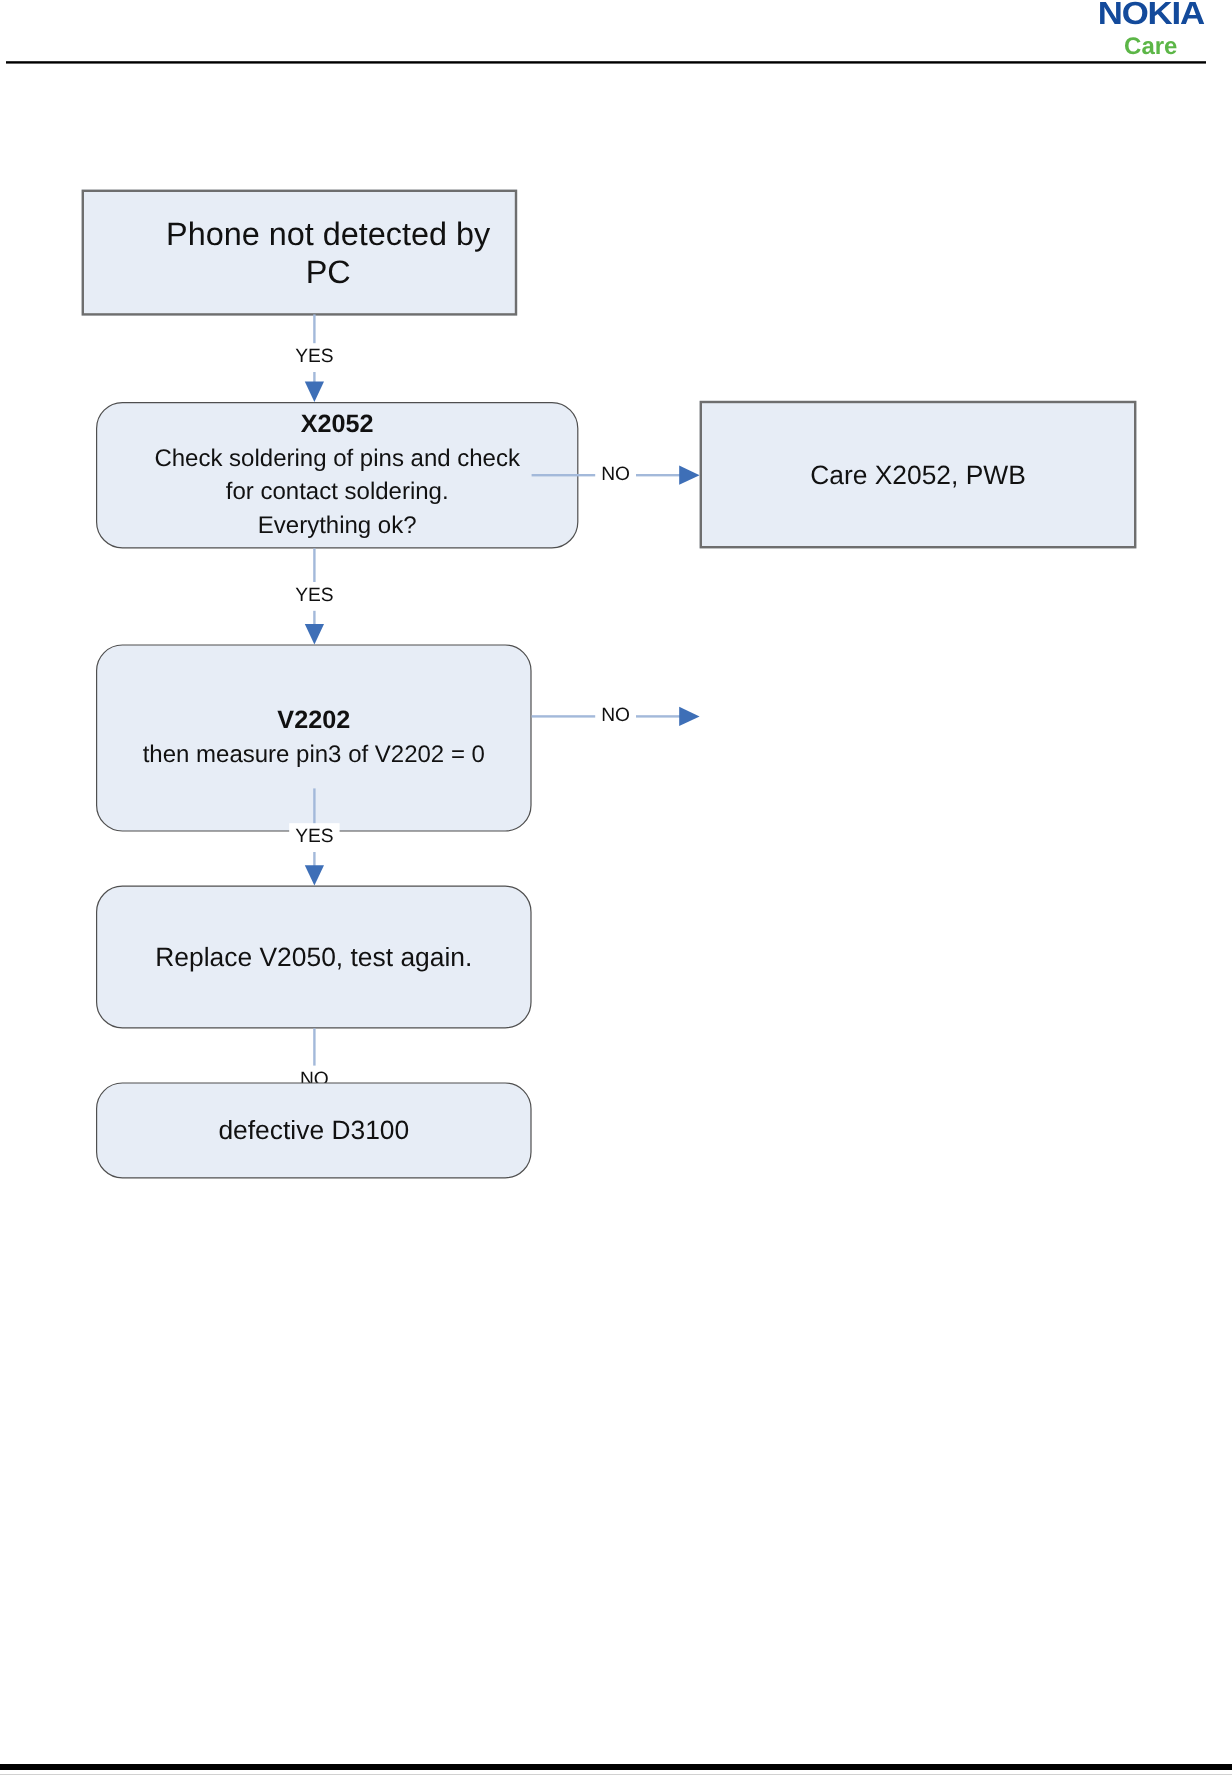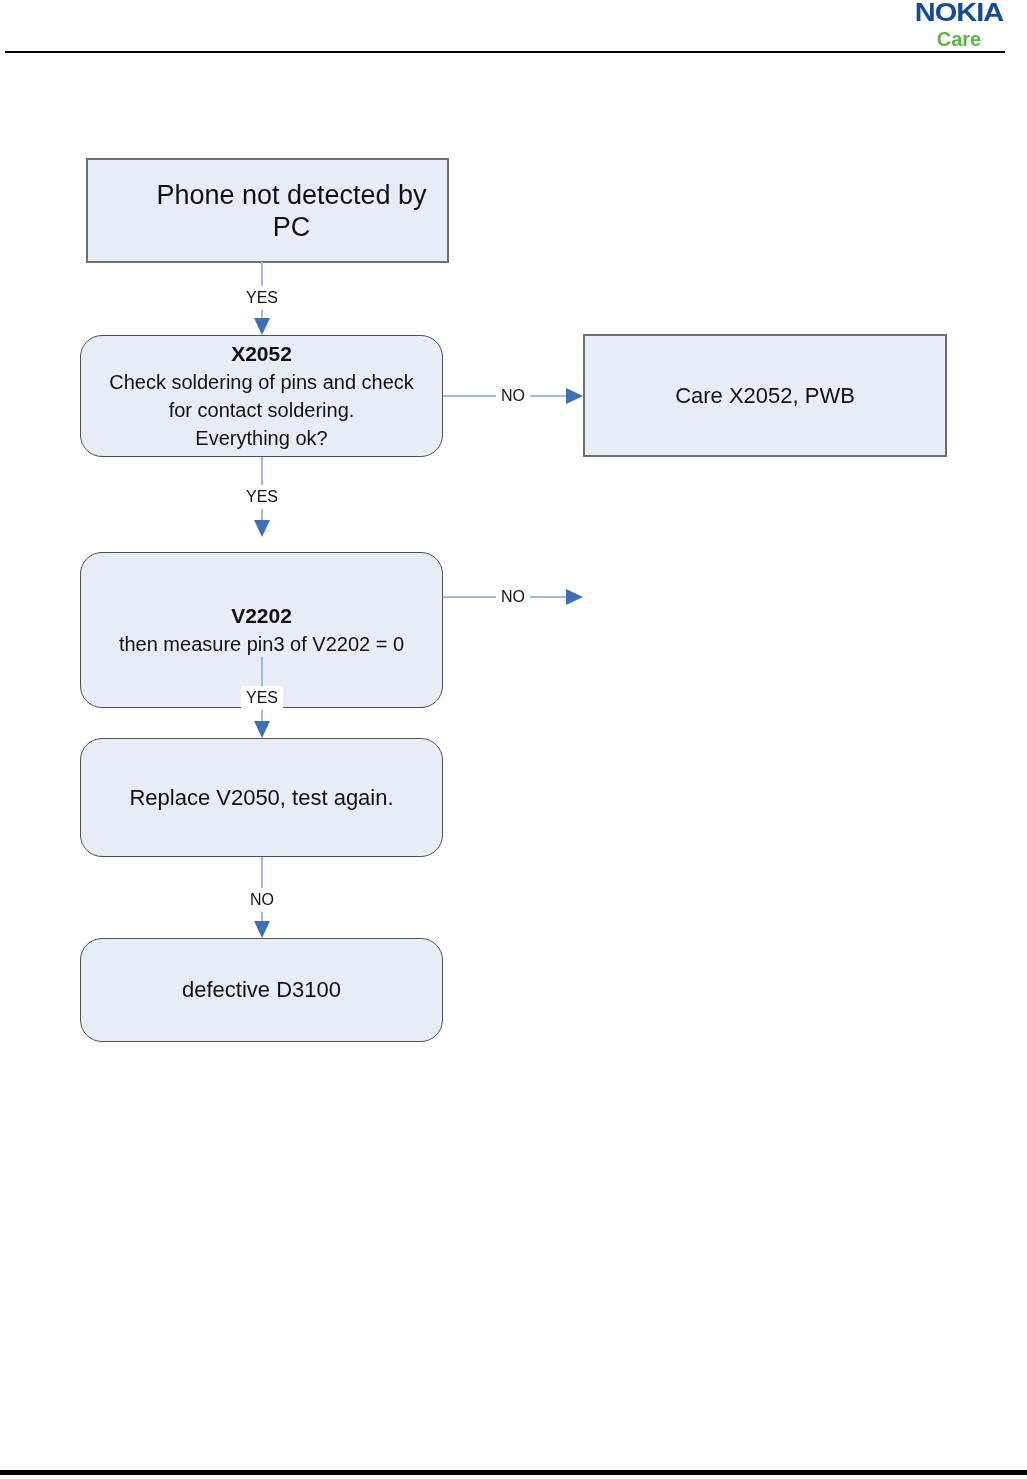--- a/index.html
+++ b/index.html
@@ -42,27 +42,27 @@
     text-align:center;
     box-sizing:border-box;
   }
   .rect{border:2px solid var(--rect-border);}
   .round{border:1.5px solid var(--round-border);border-radius:22px;}
   .node-text-lg{font-size:27px;line-height:32px;}
   .node-text-md{font-size:22px;line-height:26px;}
   .node-title{font-size:21px;font-weight:700;line-height:28px;}
   .node-line{font-size:20px;line-height:28px;}
 
-  #n-start{left:86px;top:158px;width:363px;height:105px;padding-left:48px;}
-  #n-x2052{left:80px;top:335px;width:363px;height:122px;padding:4px 0;}
+  #n-start{left:68px;top:158px;width:363px;height:105px;padding-left:48px;}
+  #n-x2052{left:80px;top:335px;width:402px;height:122px;padding:4px 0;}
   #n-check-x2052{left:583px;top:334px;width:364px;height:123px;}
-  #n-v2202{left:80px;top:537px;width:363px;height:156px;padding:4px 2px;margin-top:15px;}
+  #n-v2202{left:80px;top:537px;width:363px;height:156px;padding:4px 2px;}
   #n-check-v2202{left:583px;top:535px;width:364px;height:123px;}
   #n-replace-v2050{left:80px;top:738px;width:363px;height:119px;}
-  #n-defective-d3100{left:80px;top:938px;width:363px;height:104px;}
+  #n-defective-d3100{left:80px;top:902px;width:363px;height:80px;}
 
   
   .vline{position:absolute;width:2px;background:var(--line);transform:translateX(-50%);}
   .hline{position:absolute;height:2px;background:var(--line);transform:translateY(-50%);}
   .arrow-down{
     position:absolute;width:0;height:0;
     border-left:8px solid transparent;border-right:8px solid transparent;
     border-top:17px solid var(--arrow);
     transform:translateX(-50%);
   }

